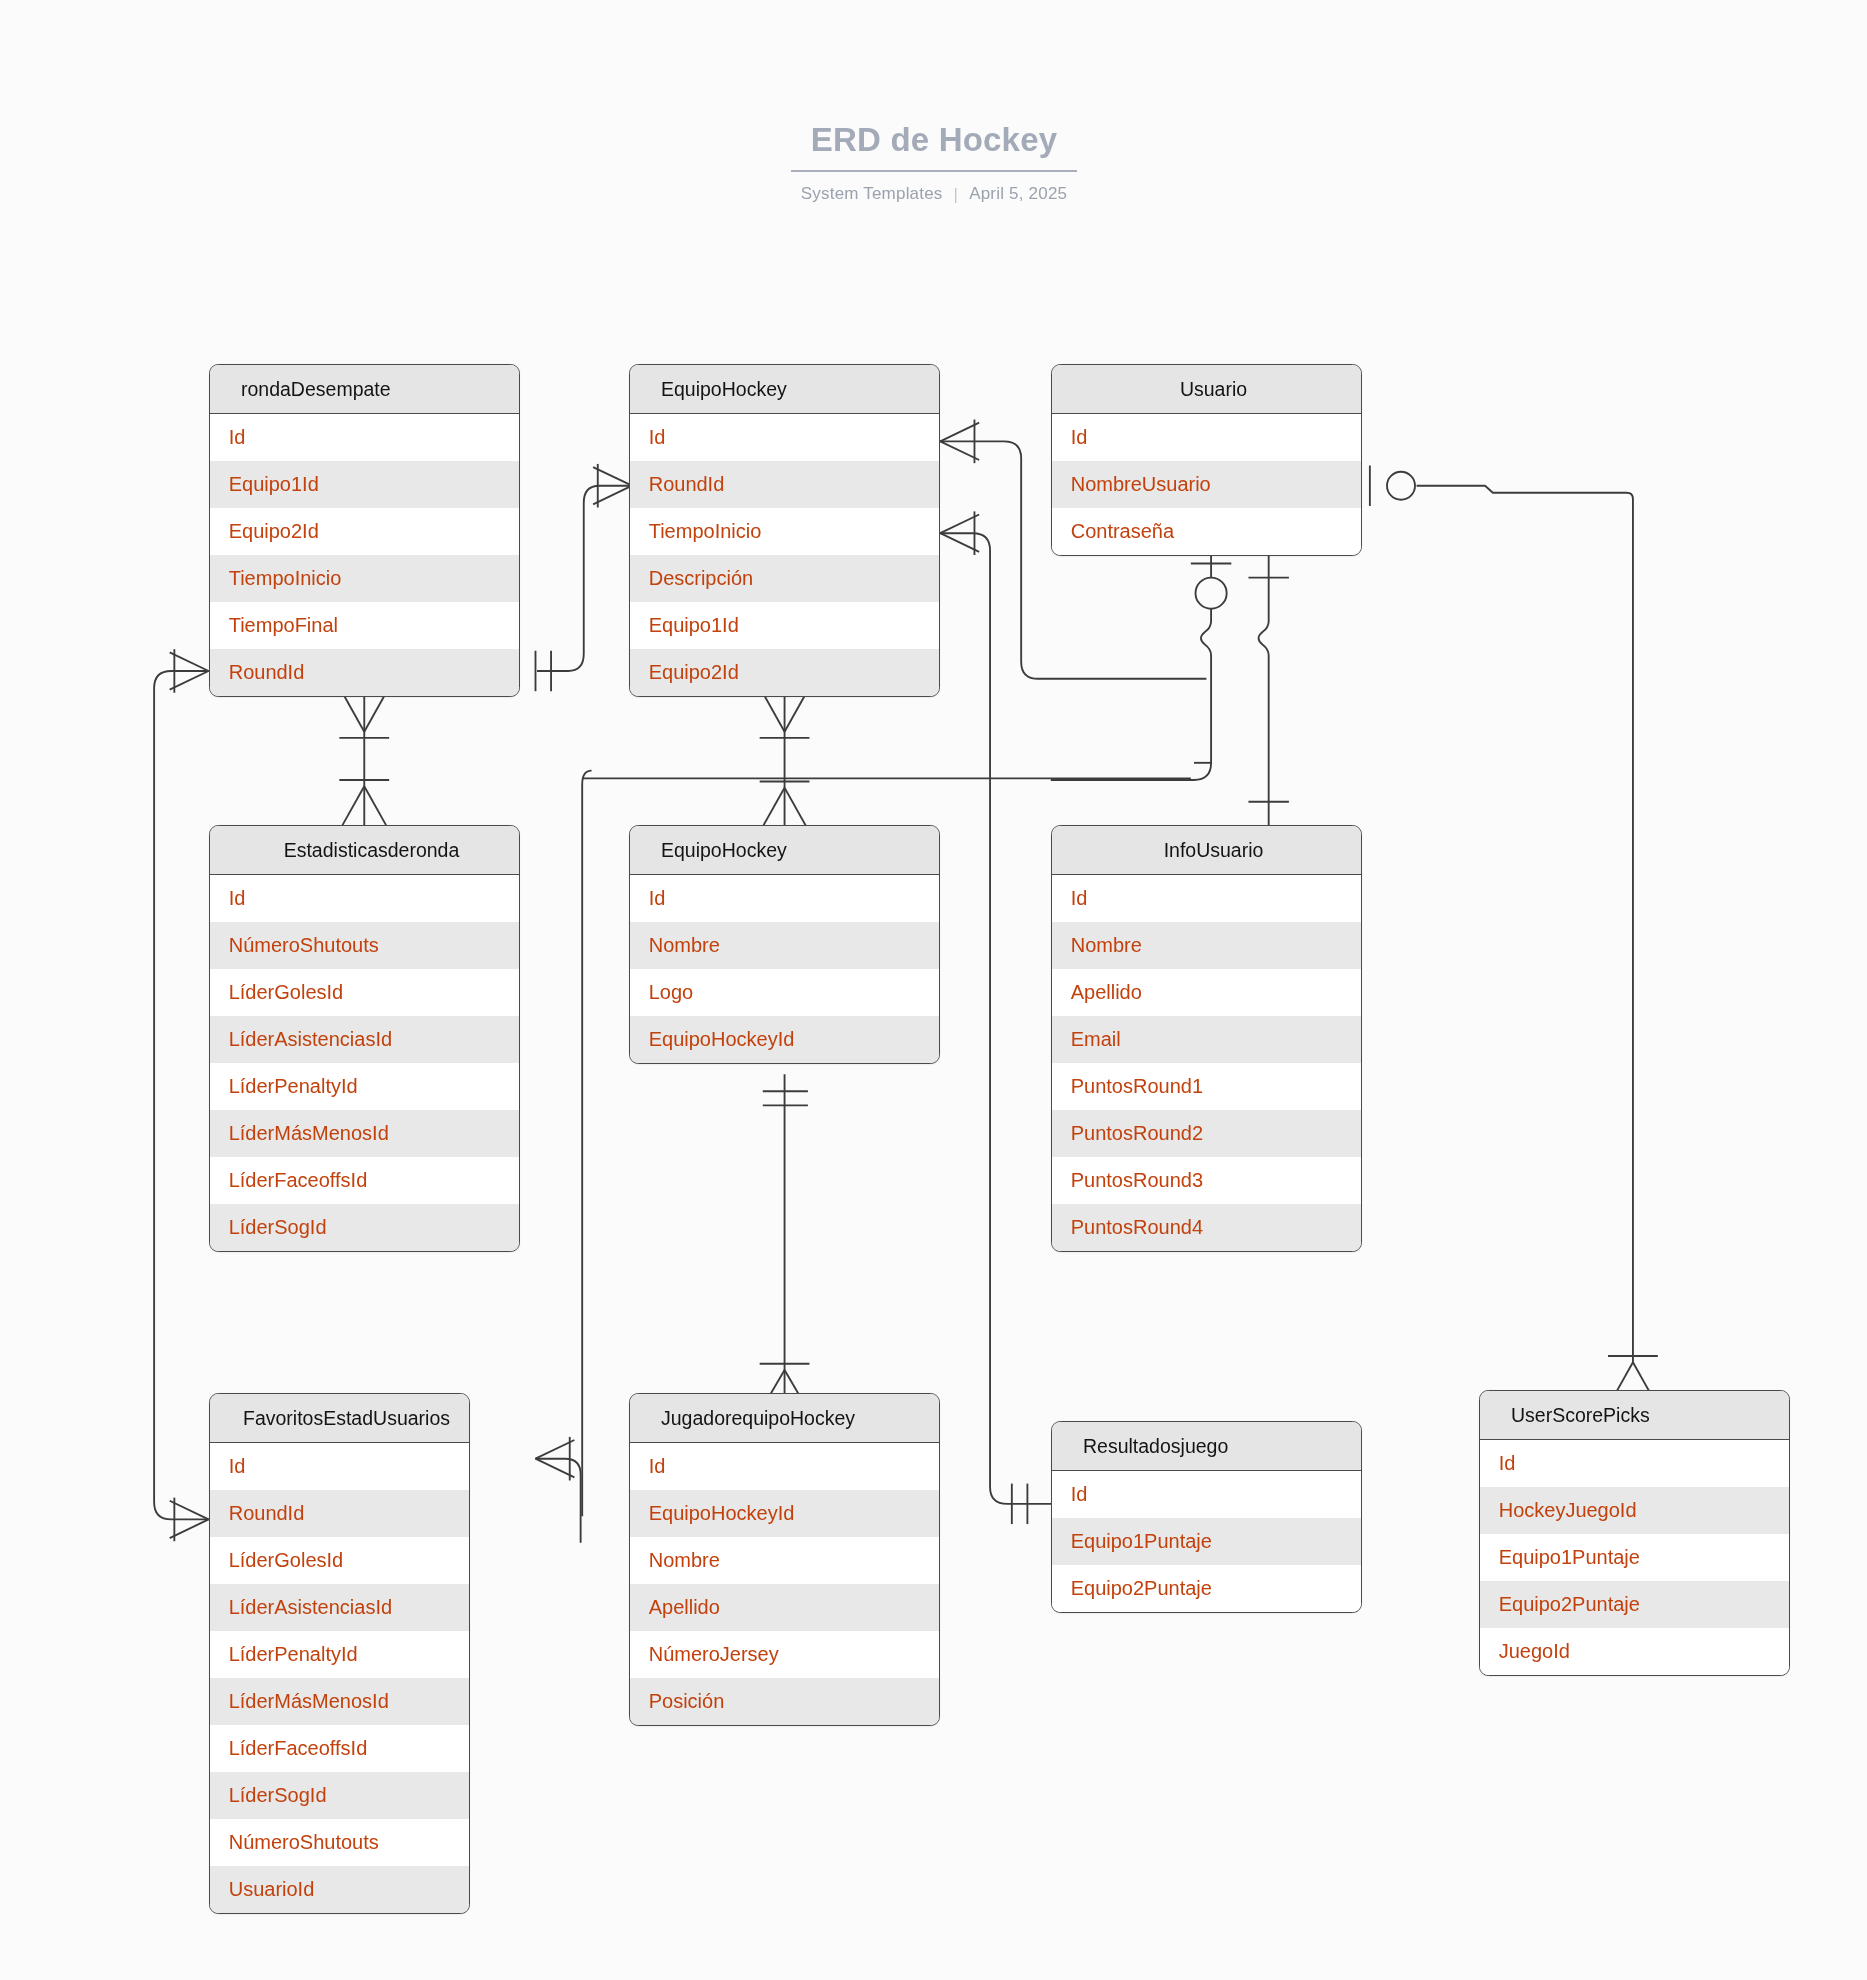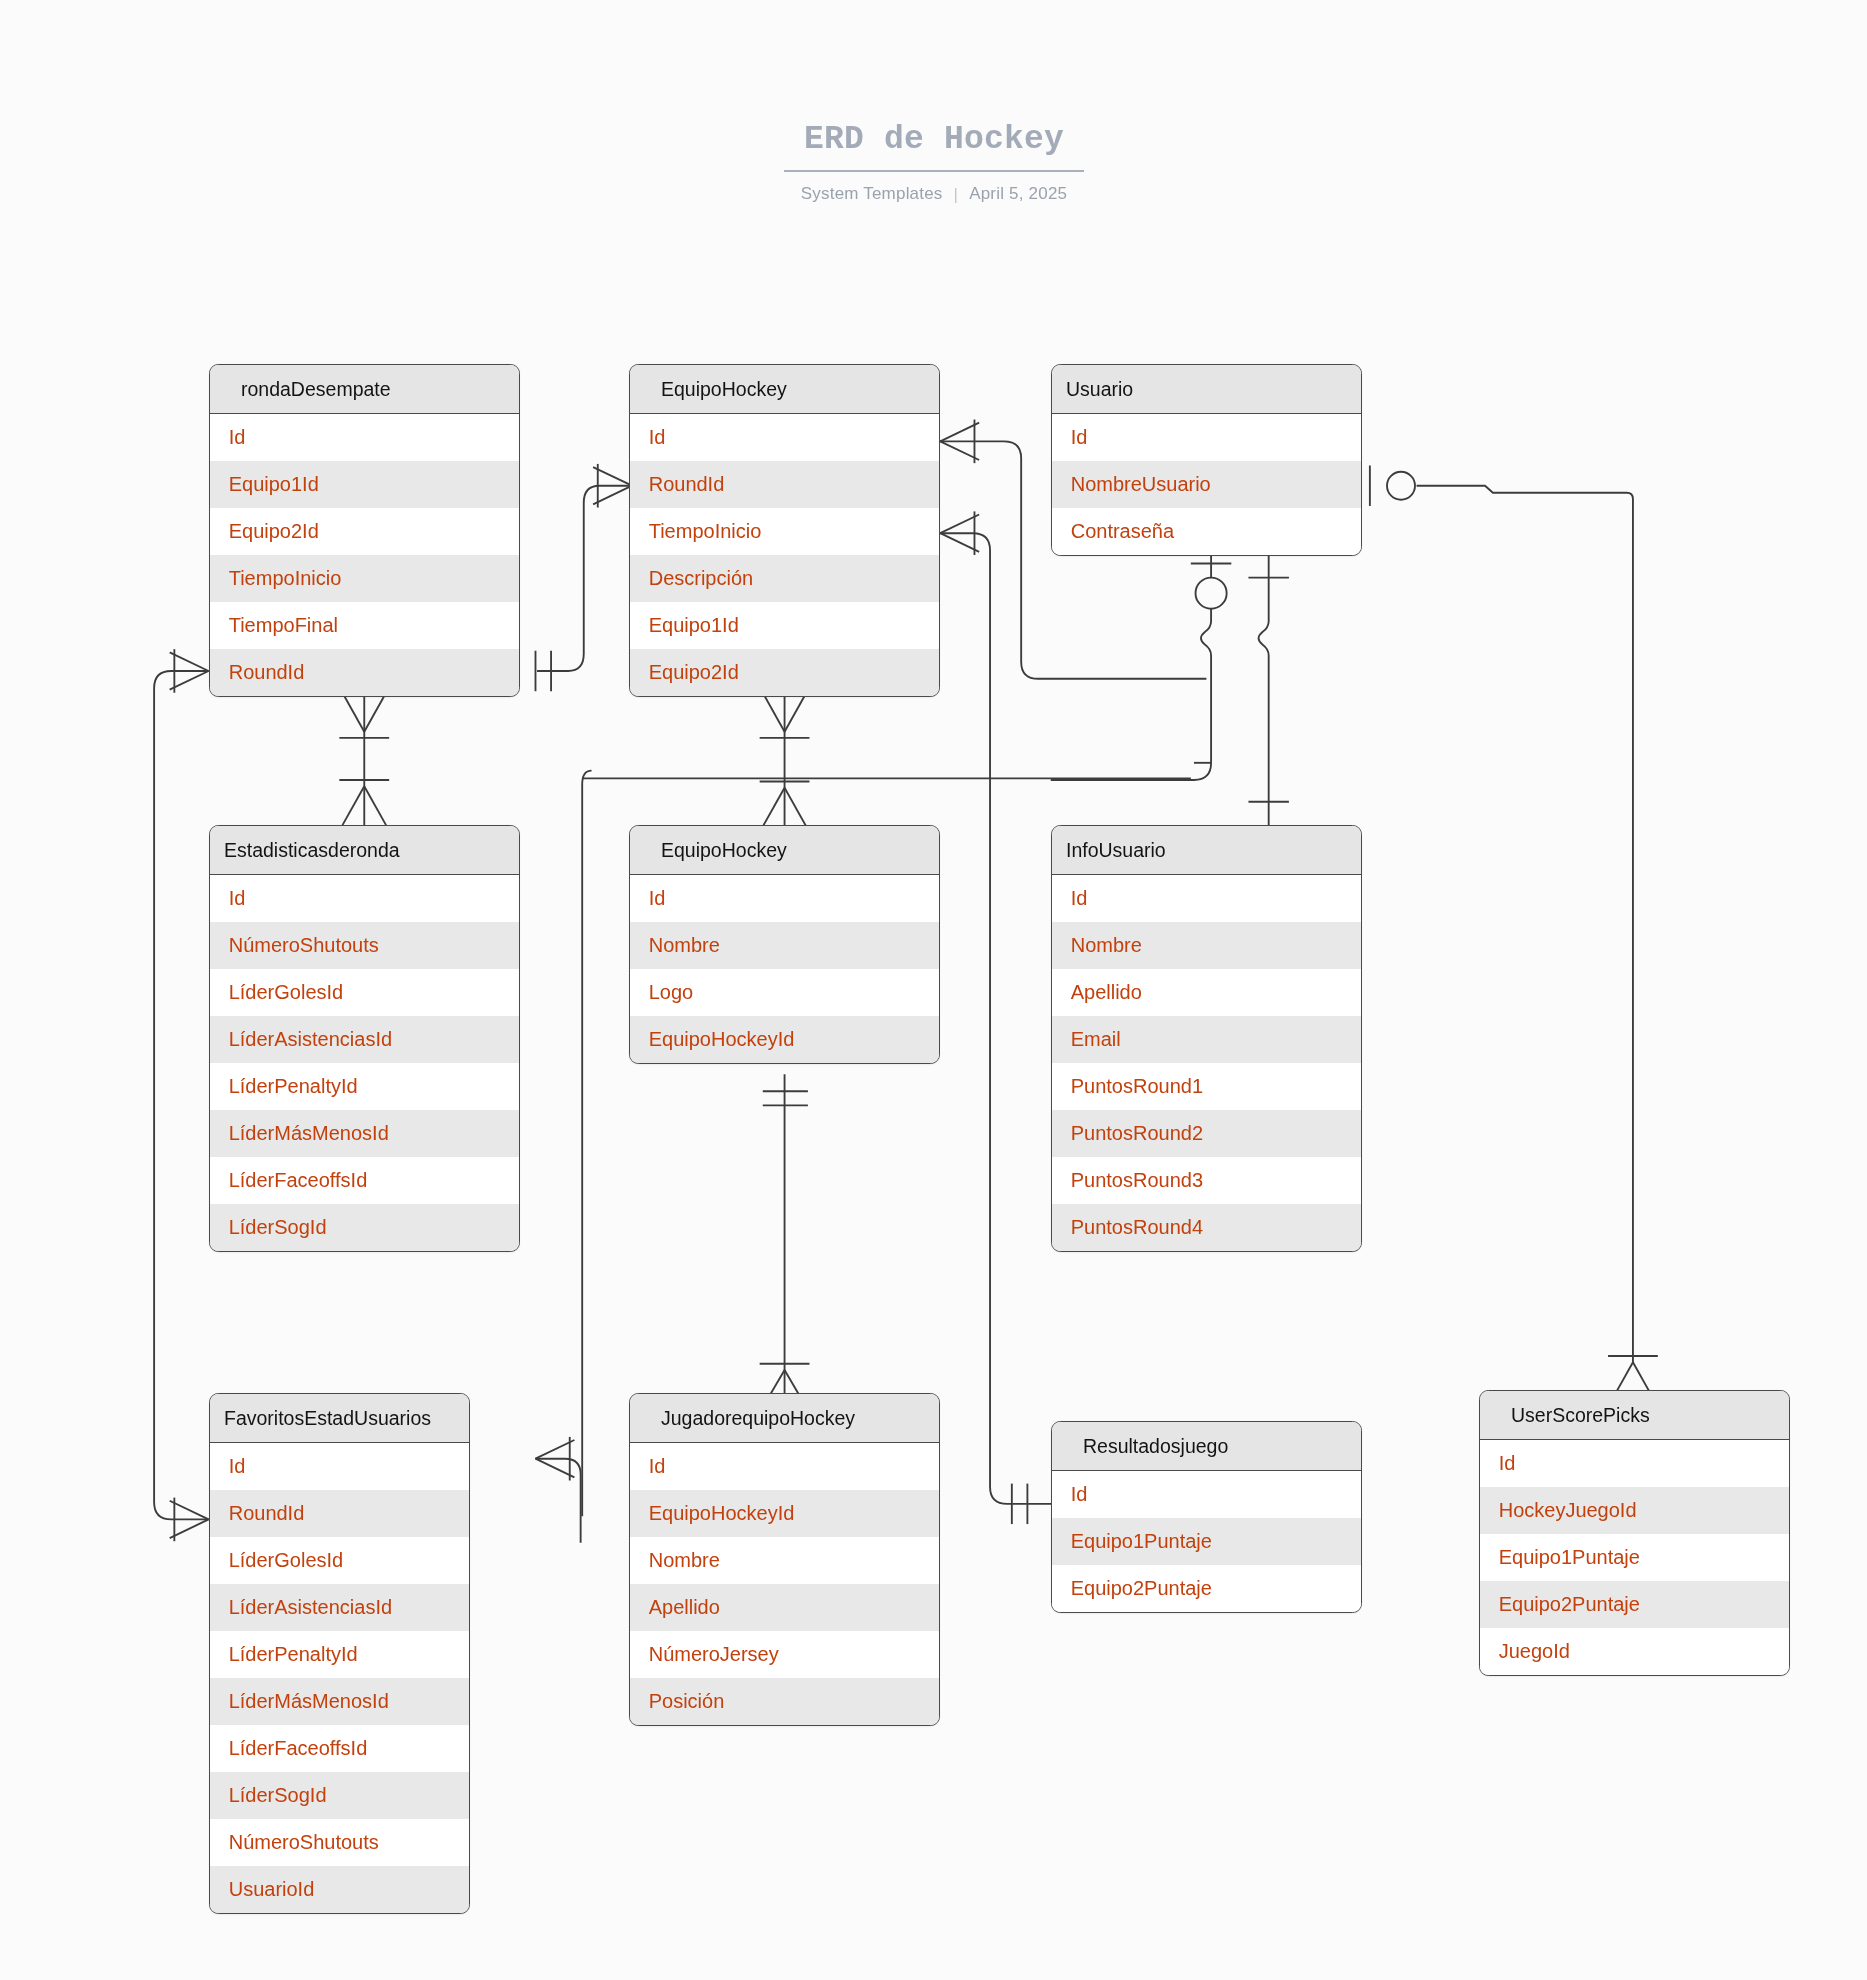--- a/index.html
+++ b/index.html
@@ -10,21 +10,20 @@
     position:relative;overflow:hidden;
   }
   #canvas{position:absolute;left:0;top:0;width:1868px;height:1981px;}
 
   
   .doc-header{position:absolute;left:0;top:121px;width:1868px;text-align:center;}
   .doc-title{
     font-size:33px;font-weight:bold;color:#a3abb8;letter-spacing:0.2px;
     line-height:1.15;display:inline-block;padding:0 20px 11px 20px;
     border-bottom:2.3px solid #a9b0bb;
-    font-family:Liberation Mono, monospace;
   }
   .doc-sub{margin-top:12.5px;font-size:17px;color:#9aa2ae;letter-spacing:0.2px;}
   .doc-sub .sep{display:inline-block;margin:0 11px;color:#c3c8d0;
     position:relative;top:0.8px;font-weight:300;}
 
   
   .entity{
     position:absolute;box-sizing:border-box;
     border:1.6px solid #4a4a4a;border-radius:9.3px;
     background:#fff;overflow:hidden;z-index:5;
@@ -37,21 +36,21 @@
     padding-left:26.5px;white-space:nowrap;overflow:hidden;
   }
   .attr{
     font-size:20px;line-height:47px;height:47px;
     padding-left:18.7px;color:#c2410c;white-space:nowrap;overflow:hidden;
   }
   .attr.odd{background:#ffffff;}
   .attr.even{background:#e8e8e8;}
 
   
-  .ti-sm .entity-title{padding-left:14px;}
+  .ti-sm .entity-title{padding-left:14px;text-align:center;}
   .ti-lg .entity-title{padding-left:31px;}
 
   svg.links{position:absolute;left:0;top:0;width:1868px;height:1981px;
     z-index:1;pointer-events:none;}
   svg.links path,svg.links line,svg.links circle{
     fill:none;stroke:#3c3c3c;stroke-width:2.4;
     stroke-linecap:butt;stroke-linejoin:round;}
   svg.links circle{fill:#fbfbfb;}
 </style>
 </head>

